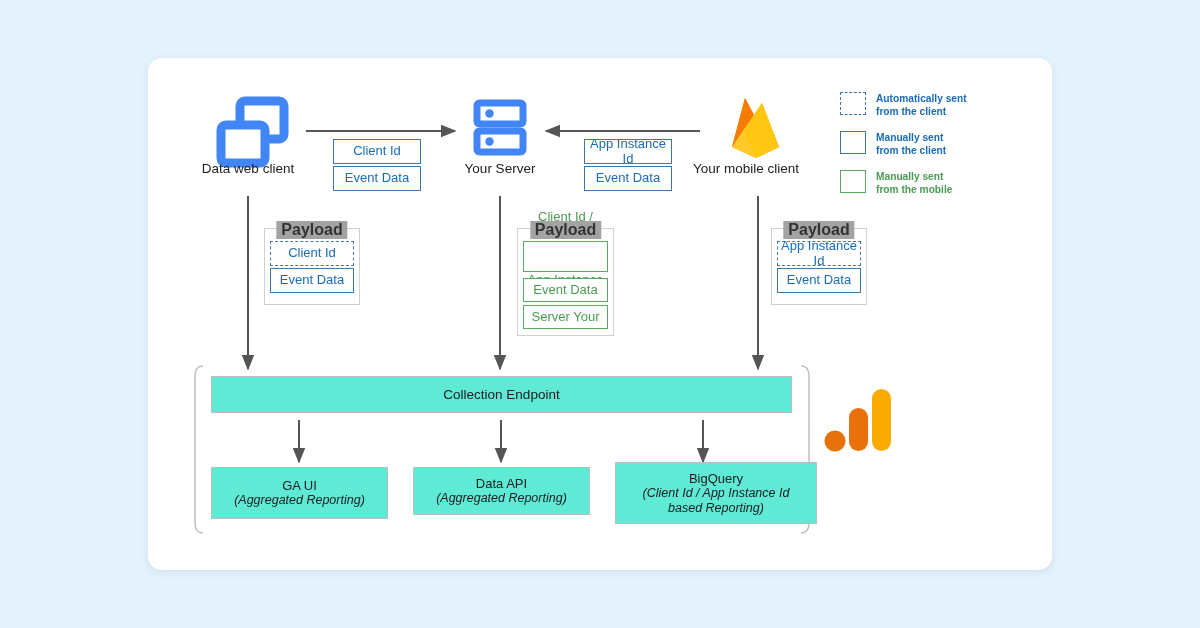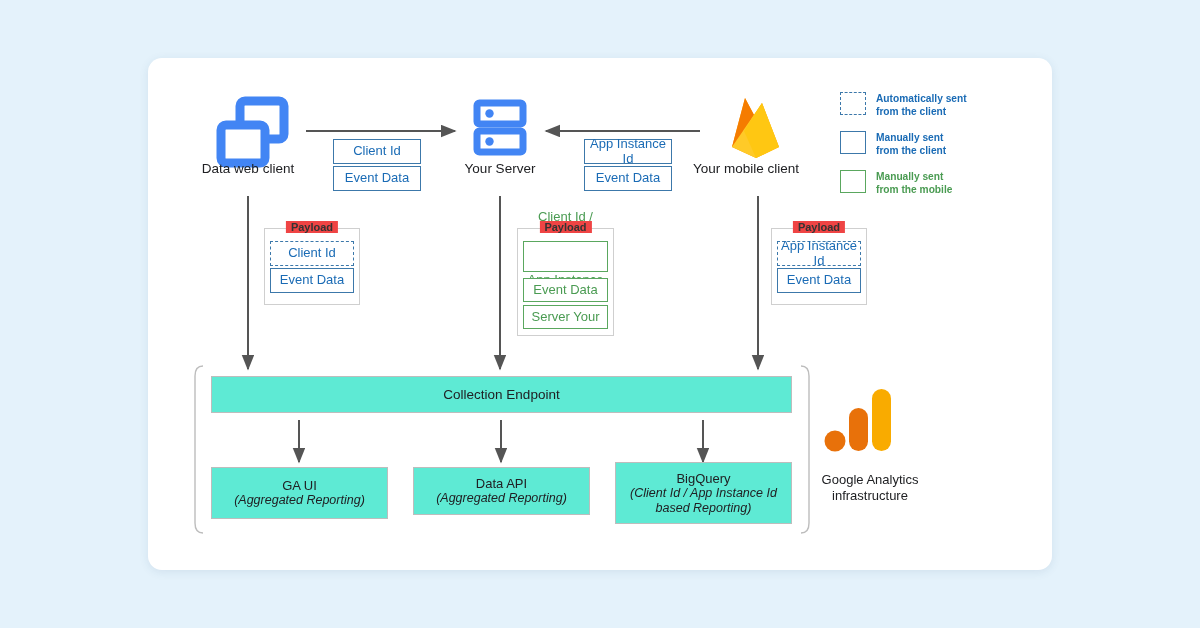--- a/index.html
+++ b/index.html
@@ -56,23 +56,23 @@
   .payload-box {
     position: absolute;
     border: 1px solid #cfcfcf;
     background: #ffffff;
   }
   .payload-title {
     position: absolute;
     top: -8px;
     left: 50%;
     transform: translateX(-50%);
-    background: #ef4444;
+    background: #a3a3a3;
     padding: 0 5px;
-    font-size: 11px;
+    font-size: 16px;
     font-weight: bold;
     color: #333333;
     white-space: nowrap;
   }
 
   
   #legend { position: absolute; left: 840px; top: 92px; }
   .legend-row { display: flex; align-items: flex-start; margin-bottom: 13px; }
   .legend-swatch { width: 26px; height: 23px; flex: 0 0 26px; margin-right: 10px; background:#fff; }
   .legend-swatch.dashed-blue { border: 1.6px dashed #3c78aa; }
@@ -233,27 +233,20 @@
   <div class="grey-box" style="left:211px; top:467px; width:177px; height:52px;">
     <span class="t1">GA UI</span>
     <span class="t2">(Aggregated Reporting)</span>
   </div>
 
   <div class="grey-box" style="left:413px; top:467px; width:177px; height:48px;">
     <span class="t1">Data API</span>
     <span class="t2">(Aggregated Reporting)</span>
   </div>
 
-  <div class="grey-box" style="left:615px; top:462px; width:177px; height:62px;">
+  <div class="grey-box" style="left:615px; top:462px; width:202px; height:62px;">
     <span class="t1">BigQuery</span>
     <span class="t2">(Client Id / App Instance Id</span>
     <span class="t2">based Reporting)</span>
   </div>
 
-  <div id="ga-infra">
-    <div style="height:78px"></div>
-    <div class="ga-caption">
-      <div>Google Analytics</div>
-      <div>infrastructure</div>
-    </div>
-  </div>
 
 </div>
 
 </body></html>

